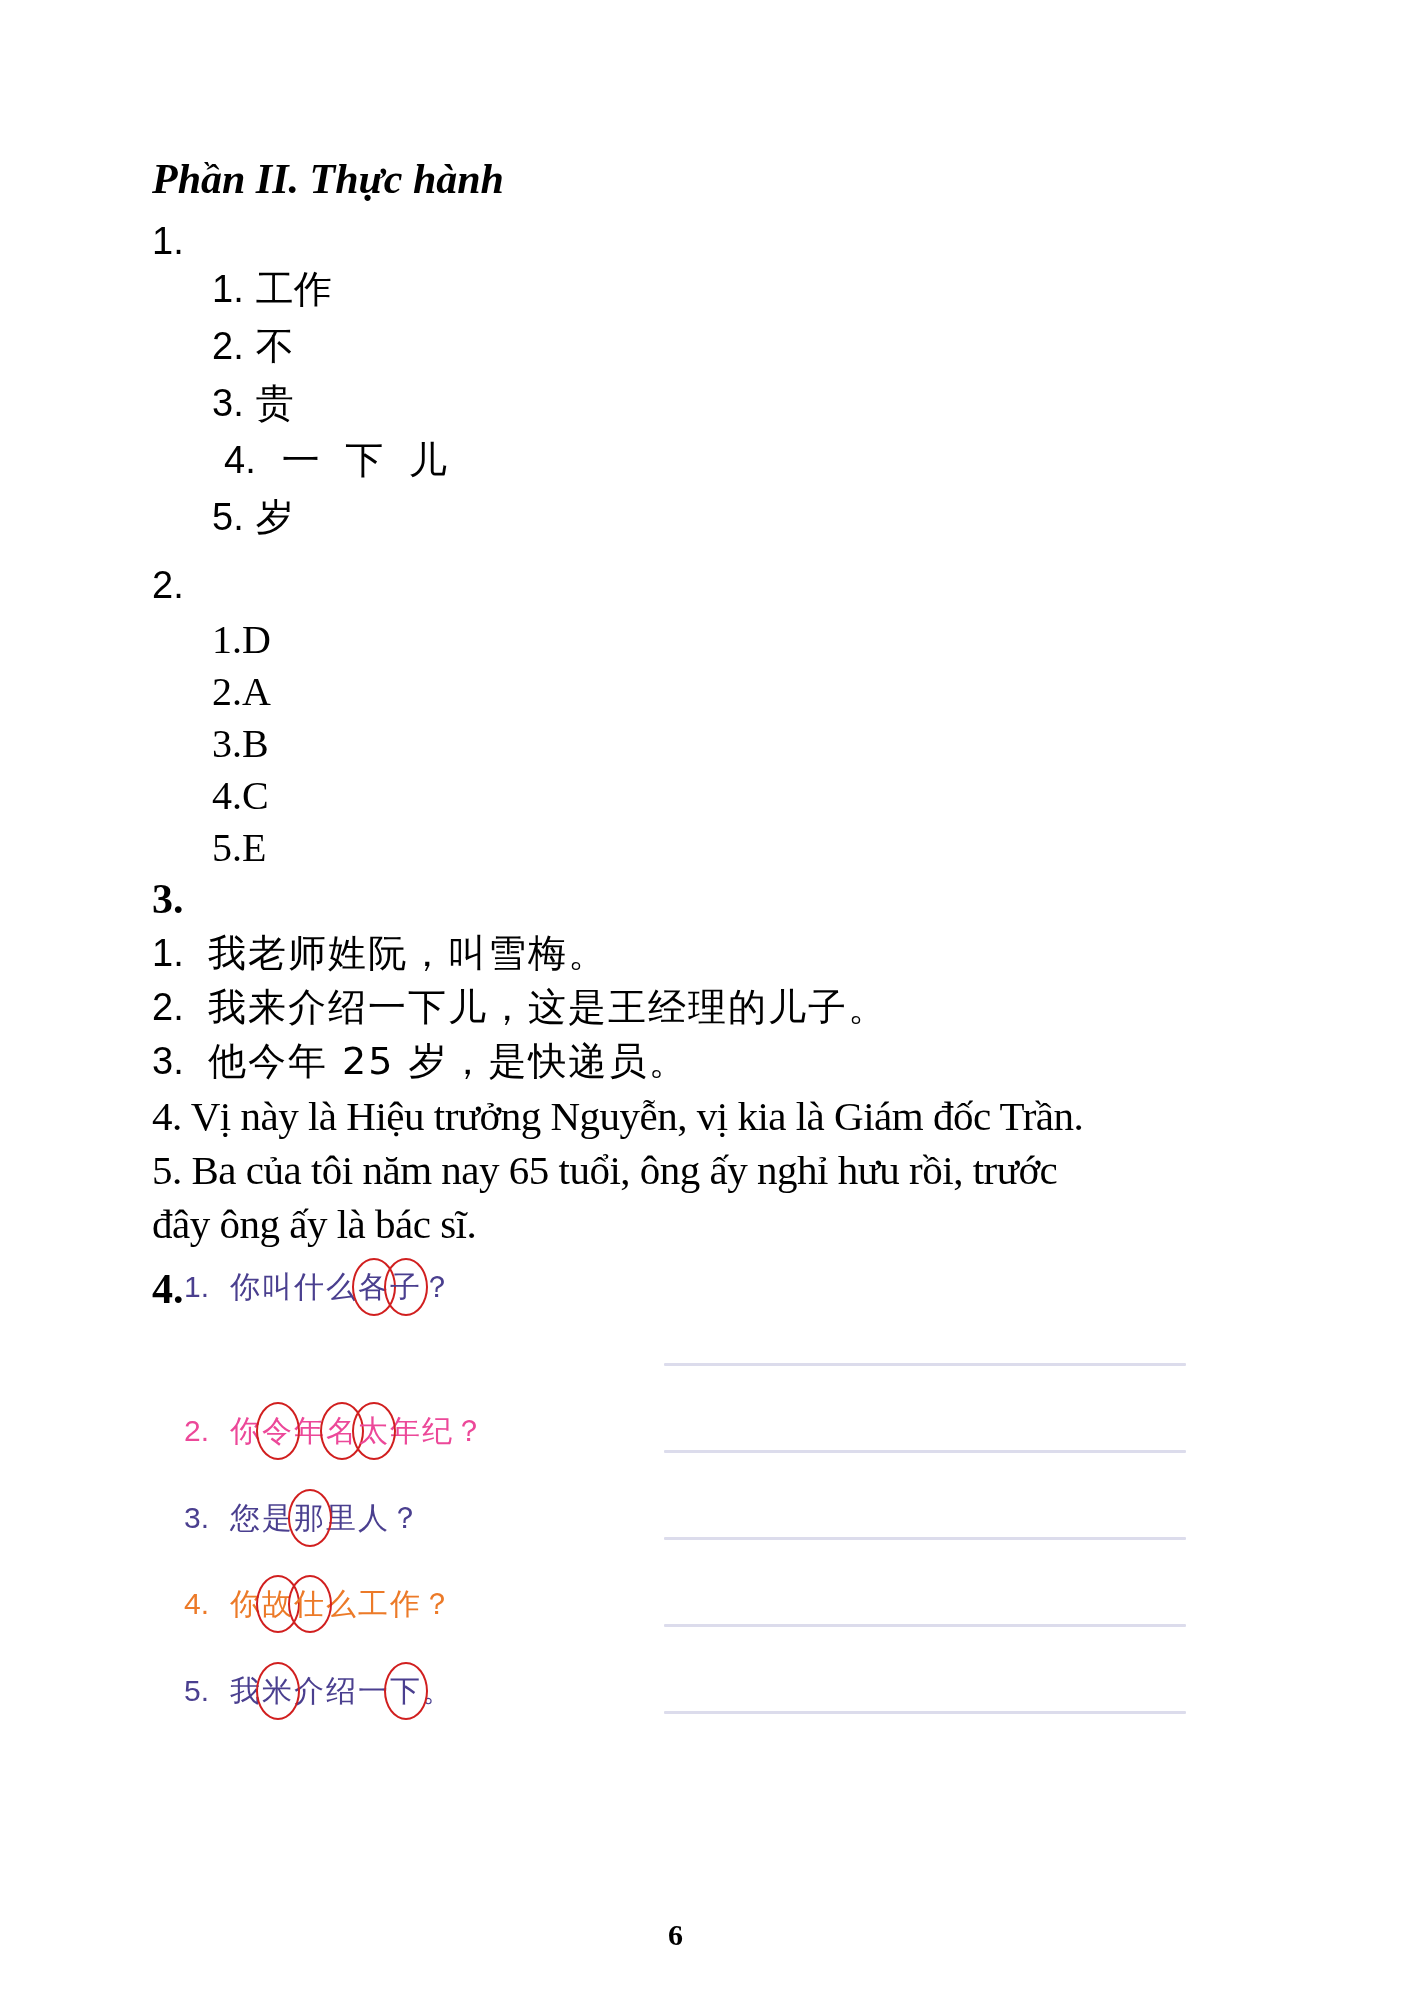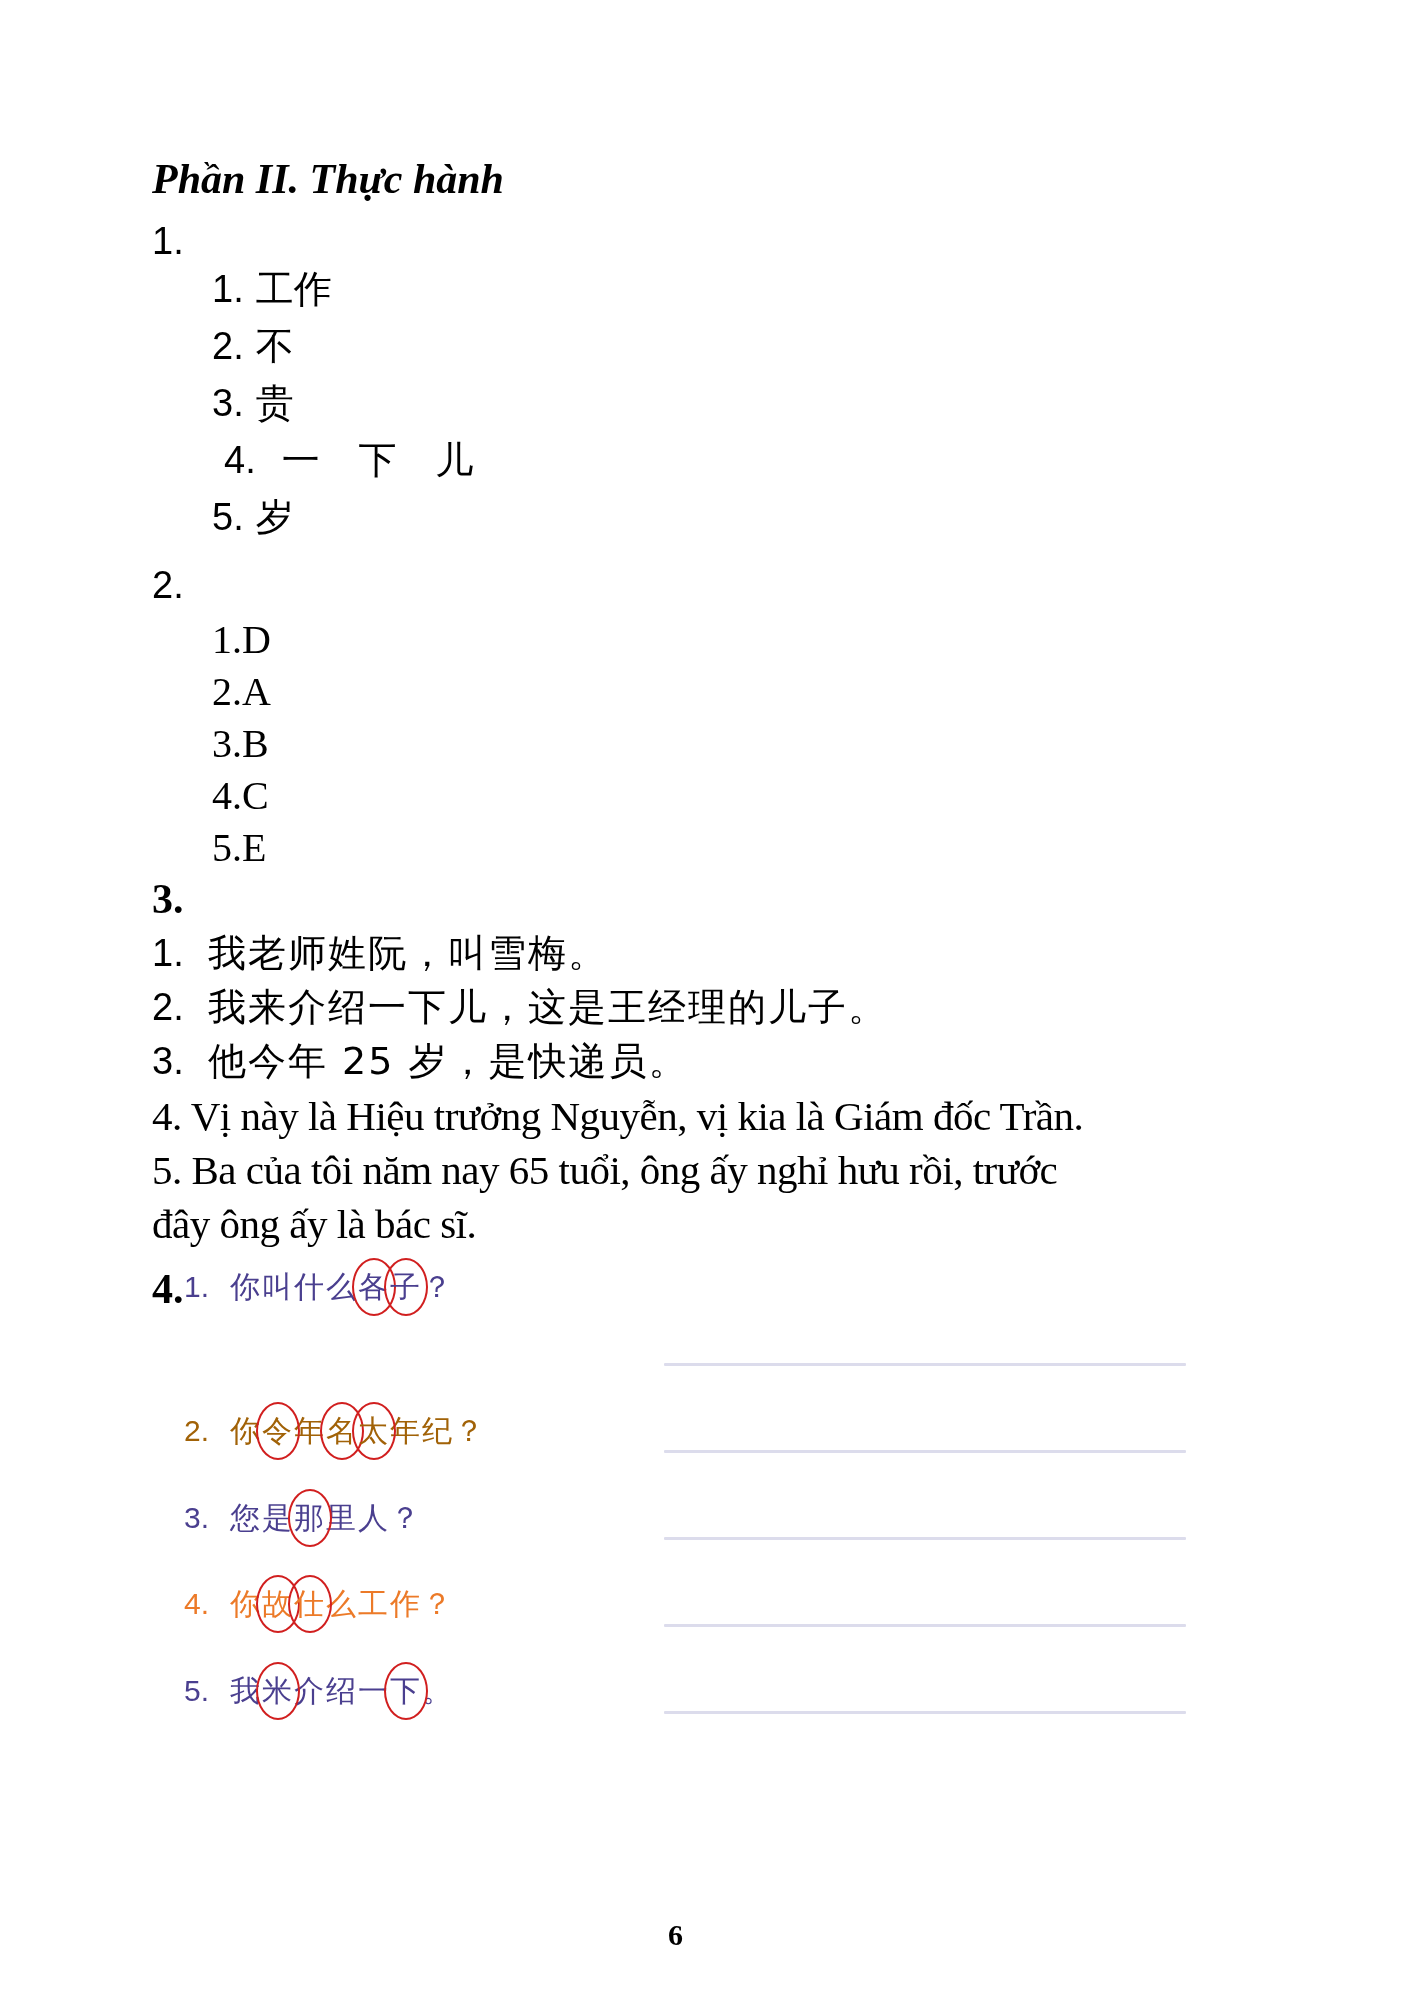--- a/index.html
+++ b/index.html
@@ -22,21 +22,21 @@
       font-size: 42px;
       line-height: 1;
       font-style: italic;
     }
     .sans-num {
       font-family: "Liberation Sans", sans-serif;
       font-size: 38px;
       line-height: 1;
     }
     .cjk {
-      font-family: Liberation Mono, monospace;
+      font-family: Liberation Serif, serif;
       font-size: 38px;
       line-height: 1;
     }
     .serif-item {
       font-family: "Liberation Serif", serif;
       font-size: 40px;
       line-height: 1;
     }
     .serif-text {
       font-family: "Liberation Serif", serif;
@@ -157,21 +157,21 @@
 </div>
 
 <div class="abs bold-num" style="left:152px; top:1268px;">4.</div>
 <div>
 
   <div class="abs ex4-item" style="left:184px; top:1272px; color:#4a3f8f;">
     <span class="n">1.</span><span>你叫什么</span><span class="circled">各</span><span class="circled">子</span><span>？</span>
   </div>
   <div class="answer-line" style="left:664px; top:1363px; width:522px;"></div>
 
-  <div class="abs ex4-item" style="left:184px; top:1416px; color:#a16207;">
+  <div class="abs ex4-item" style="left:184px; top:1416px; color:#ec4899;">
     <span class="n">2.</span><span>你</span><span class="circled">令</span><span>年</span><span class="circled">名</span><span class="circled">太</span><span>年纪？</span>
   </div>
   <div class="answer-line" style="left:664px; top:1450px; width:522px;"></div>
 
   <div class="abs ex4-item" style="left:184px; top:1503px; color:#4a3f8f;">
     <span class="n">3.</span><span>您是</span><span class="circled">那</span><span>里人？</span>
   </div>
   <div class="answer-line" style="left:664px; top:1537px; width:522px;"></div>
 
   <div class="abs ex4-item" style="left:184px; top:1589px; color:#ec7a28;">

